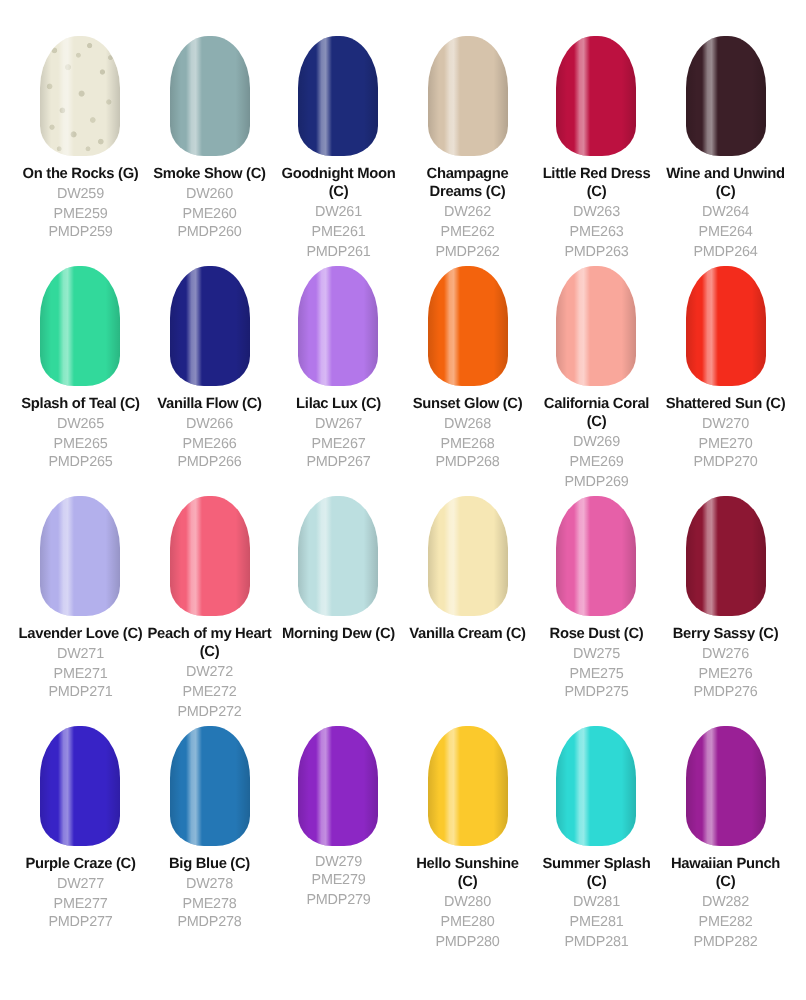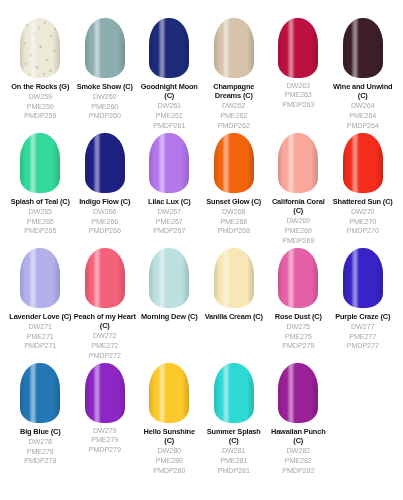--- a/index.html
+++ b/index.html
@@ -179,20 +179,21 @@
           <span class="code">PMDP262</span>
         </div>
       </div>
       <div class="cell">
         <div class="nail-wrap">
           <div class="nail" style="background: rgb(188, 17, 64);">
             <div class="sheen"></div>
             <div class="edge"></div>
           </div>
         </div>
+        <div class="label">Little Red Dress (C)</div>
         <div class="codes">
           <span class="code">DW263</span>
           <span class="code">PME263</span>
           <span class="code">PMDP263</span>
         </div>
       </div>
       <div class="cell">
         <div class="nail-wrap">
           <div class="nail" style="background: rgb(60, 31, 40);">
             <div class="sheen"></div>
@@ -220,21 +221,21 @@
           <span class="code">PMDP265</span>
         </div>
       </div>
       <div class="cell">
         <div class="nail-wrap">
           <div class="nail" style="background: rgb(31, 34, 133);">
             <div class="sheen"></div>
             <div class="edge"></div>
           </div>
         </div>
-        <div class="label">Indigo Flow (C)</div>
+        <div class="label">Vanilla Flow (C)</div>
         <div class="codes">
           <span class="code">DW266</span>
           <span class="code">PME266</span>
           <span class="code">PMDP266</span>
         </div>
       </div>
       <div class="cell">
         <div class="nail-wrap">
           <div class="nail" style="background: rgb(179, 119, 234);">
             <div class="sheen"></div>
@@ -341,20 +342,34 @@
           <div class="nail" style="background: rgb(230, 96, 168);">
             <div class="sheen"></div>
             <div class="edge"></div>
           </div>
         </div>
         <div class="label">Rose Dust (C)</div>
         <div class="codes">
           <span class="code">DW275</span>
           <span class="code">PME275</span>
           <span class="code">PMDP275</span>
+        </div>
+      </div>
+      <div class="cell">
+        <div class="nail-wrap">
+          <div class="nail" style="background: rgb(140, 23, 51);">
+            <div class="sheen"></div>
+            <div class="edge"></div>
+          </div>
+        </div>
+        <div class="label">Berry Sassy (C)</div>
+        <div class="codes">
+          <span class="code">DW276</span>
+          <span class="code">PME276</span>
+          <span class="code">PMDP276</span>
         </div>
       </div>
       <div class="cell">
         <div class="nail-wrap">
           <div class="nail" style="background: rgb(56, 35, 198);">
             <div class="sheen"></div>
             <div class="edge"></div>
           </div>
         </div>
         <div class="label">Purple Craze (C)</div>

